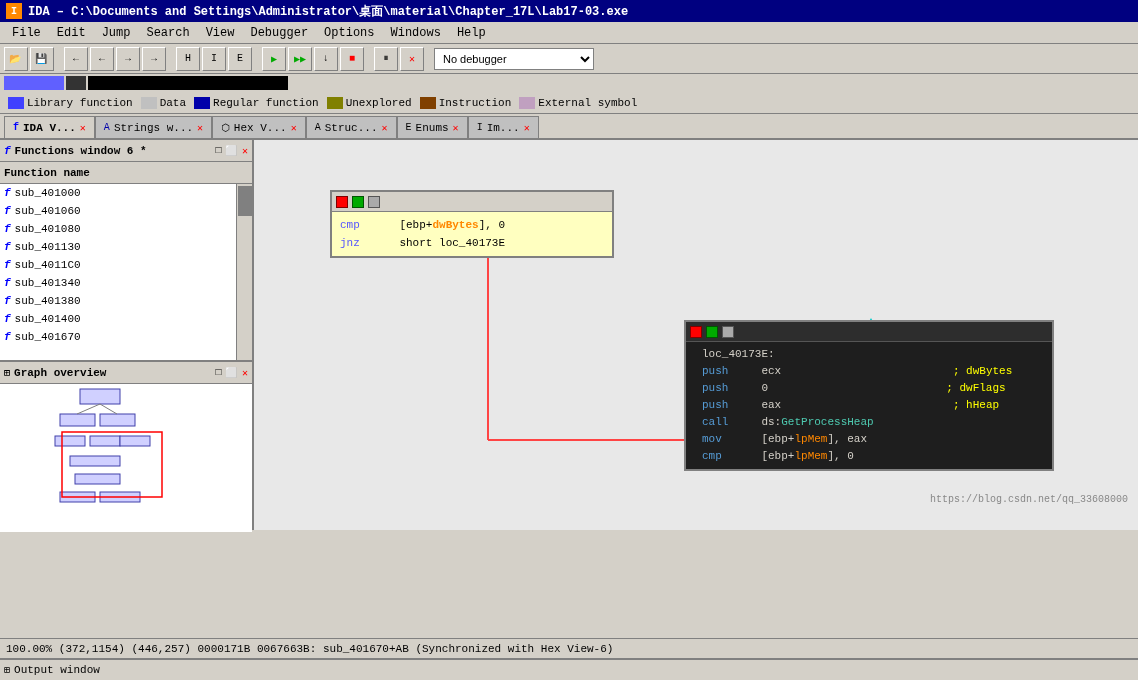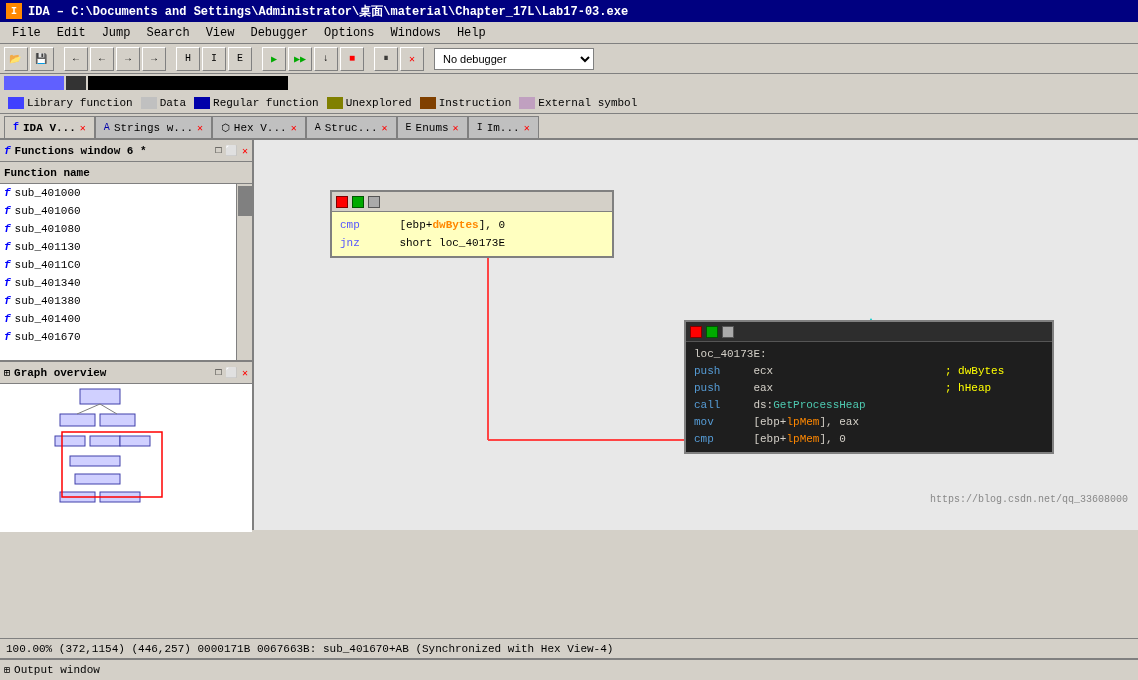--- a/index.html
+++ b/index.html
@@ -278,21 +278,21 @@
       border: 2px solid #808080;
       font-size: 11px;
       font-family: 'Courier New', monospace;
       color: #d4d0c8;
     }
     #code-block-large .code-block-title {
       background: #2d2d2d;
       border-bottom: 1px solid #555;
     }
     #code-block-large .code-block-body {
-      padding: 4px 8px;
+      padding: 4px 16px;
       line-height: 17px;
       color: #d4d0c8;
     }
 
     
     .arrow-svg {
       position: absolute;
       top: 0;
       left: 0;
       width: 100%;
@@ -607,20 +607,27 @@
         <div>
           <span style="color:#569cd6">push</span>
           &nbsp;&nbsp;&nbsp;
           <span>ecx</span>
           &nbsp;&nbsp;&nbsp;&nbsp;&nbsp;&nbsp;&nbsp;&nbsp;&nbsp;&nbsp;&nbsp;&nbsp;&nbsp;&nbsp;&nbsp;&nbsp;&nbsp;&nbsp;&nbsp;&nbsp;&nbsp;&nbsp;&nbsp;&nbsp;
           <span style="color:#ffff00">; dwBytes</span>
         </div>
         <div>
           <span style="color:#569cd6">push</span>
           &nbsp;&nbsp;&nbsp;
+          <span>0</span>
+          &nbsp;&nbsp;&nbsp;&nbsp;&nbsp;&nbsp;&nbsp;&nbsp;&nbsp;&nbsp;&nbsp;&nbsp;&nbsp;&nbsp;&nbsp;&nbsp;&nbsp;&nbsp;&nbsp;&nbsp;&nbsp;&nbsp;&nbsp;&nbsp;&nbsp;
+          <span style="color:#ffff00">; dwFlags</span>
+        </div>
+        <div>
+          <span style="color:#569cd6">push</span>
+          &nbsp;&nbsp;&nbsp;
           <span>eax</span>
           &nbsp;&nbsp;&nbsp;&nbsp;&nbsp;&nbsp;&nbsp;&nbsp;&nbsp;&nbsp;&nbsp;&nbsp;&nbsp;&nbsp;&nbsp;&nbsp;&nbsp;&nbsp;&nbsp;&nbsp;&nbsp;&nbsp;&nbsp;&nbsp;
           <span style="color:#ffff00">; hHeap</span>
         </div>
         <div>
           <span style="color:#569cd6">call</span>
           &nbsp;&nbsp;&nbsp;
           <span>ds:<span style="color:#4ec9b0">GetProcessHeap</span></span>
         </div>
         <div>
@@ -647,19 +654,19 @@
   <span>(372,1154)</span>
   <span>&nbsp;</span>
   <span>(446,257)</span>
   <span>&nbsp;</span>
   <span>0000171B</span>
   <span>&nbsp;</span>
   <span>0067663B:</span>
   <span>&nbsp;</span>
   <span>sub_401670+AB</span>
   <span>&nbsp;</span>
-  <span>(Synchronized with Hex View-4)</span>
+  <span>(Synchronized with Hex View-6)</span>
 </div>
 
 <div id="output-window">
   <span style="font-size:10px">⊞</span>
   <span>Output window</span>
 </div>
 
 </body></html>

